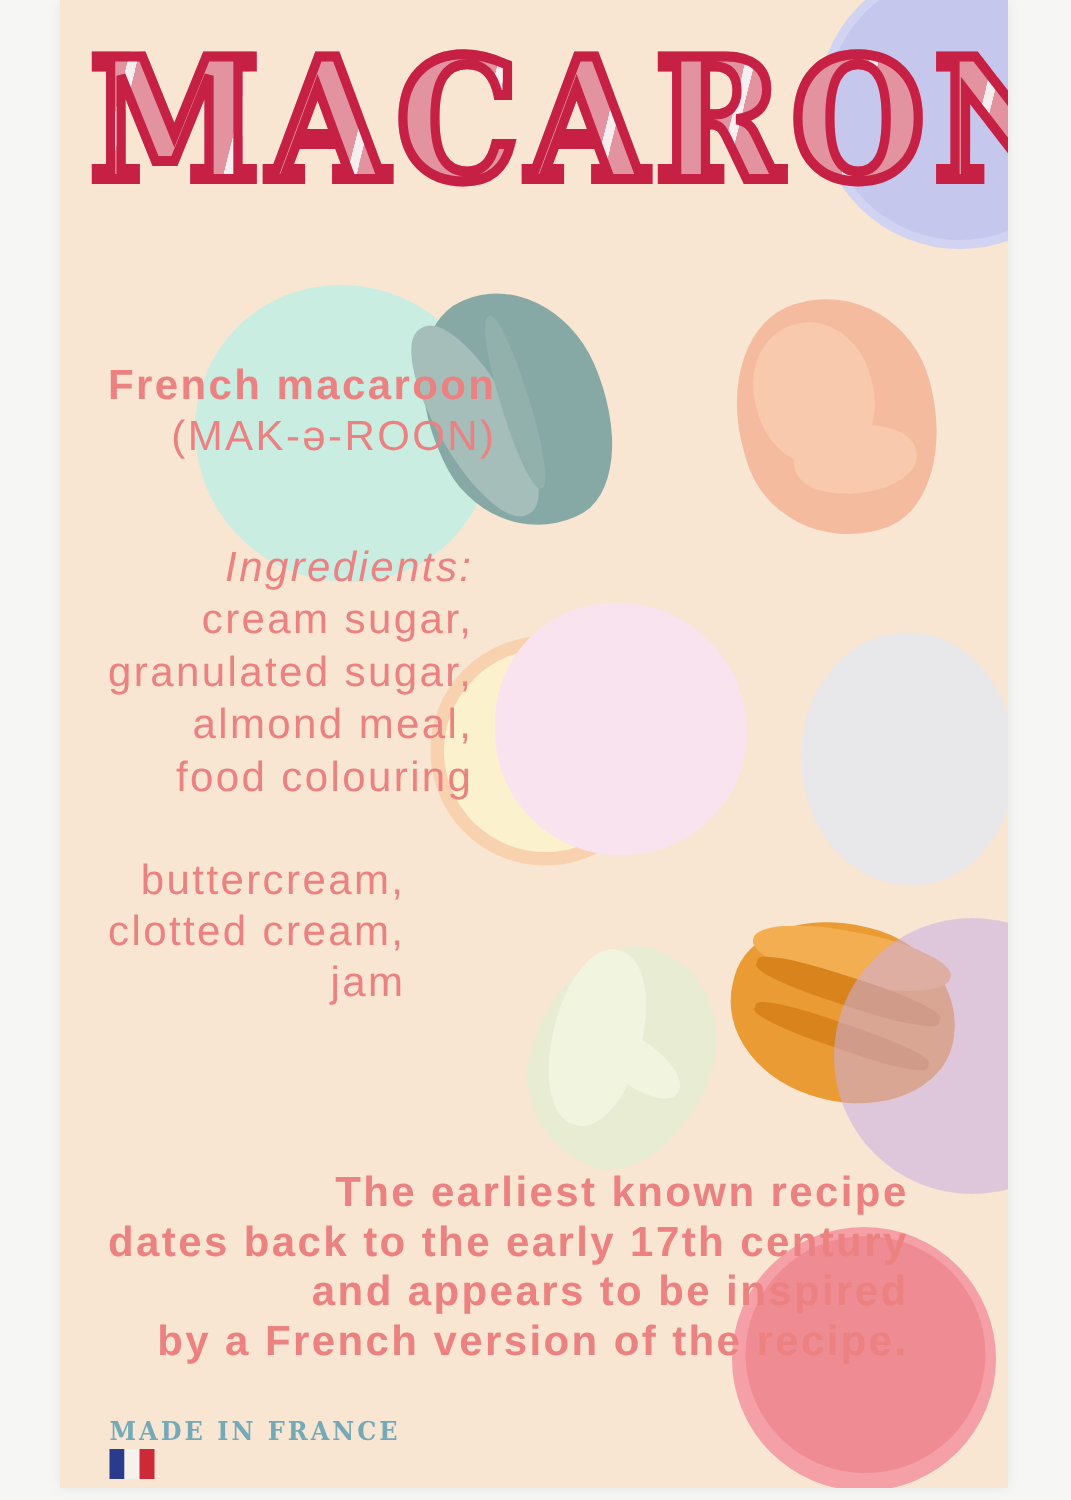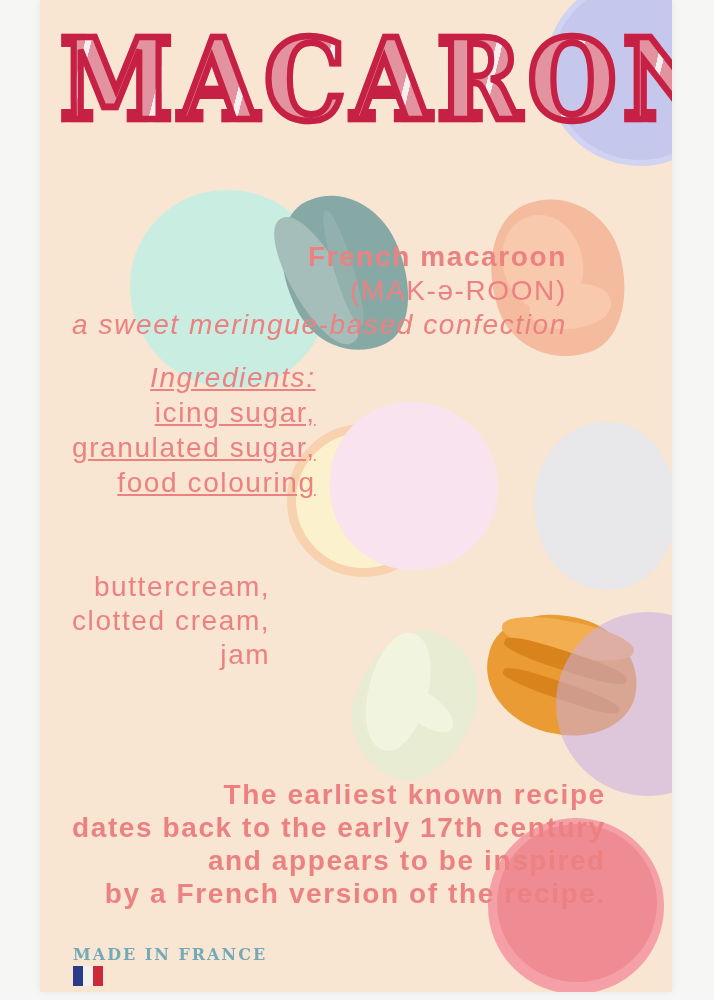--- a/index.html
+++ b/index.html
@@ -92,21 +92,21 @@
         var(--title-fill,#e2939f) 36px 78px);
       -webkit-background-clip:text;background-clip:text;color:transparent;
     }
   }
   .textblock{position:absolute;left:32px;z-index:5;
     color:var(--body-text,#ec8182);font-size:28px;letter-spacing:1.6px;}
   .textblock p{margin:0;text-align:right;}
   .def{top:240px;line-height:34px;}
   .def .term{font-weight:bold;}
   .def .desc{font-style:italic;}
-  .ingredients{top:360px;line-height:35px;text-decoration:underline;}
+  .ingredients{top:360px;line-height:35px;}
   .filling{top:570px;line-height:34px;}
   .heading{font-style:italic;}
   .history{top:778px;line-height:33px;font-weight:bold;}
   .footer-made{position:absolute;left:33px;top:944px;z-index:5;
     font-family:"DejaVu Serif",serif;font-weight:bold;font-size:16px;
     letter-spacing:2px;color:var(--made-in,#74a9b7);
     transform:scaleY(1.08);transform-origin:top left;}
   .flag{position:absolute;left:33px;top:966px;width:30px;height:20px;
     display:flex;z-index:5;}
   .flag div{flex:1;}
@@ -145,27 +145,27 @@
     <div class="shape circle lavender-top-circle"></div>
     <div class="shape circle pink-bottom-circle">
       <div class="inner"></div>
     </div>
 
     <h1 class="title"><span class="title-text">MACARON</span></h1>
 
     <section class="textblock def">
       <p class="term">French macaroon</p>
       <p class="pron">(MAK-ə-ROON)</p>
-      <p class="desc">a sweet meringue-based confection</p>
     </section>
 
     <section class="textblock ingredients">
       <p class="heading">Ingredients:</p>
-      <p>icing sugar,</p>
+      <p>cream sugar,</p>
       <p>granulated sugar,</p>
+      <p>almond meal,</p>
       <p>food colouring</p>
     </section>
 
     <section class="textblock filling">
       <p>buttercream,</p>
       <p>clotted cream,</p>
       <p>jam</p>
     </section>
 
     <section class="textblock history">

